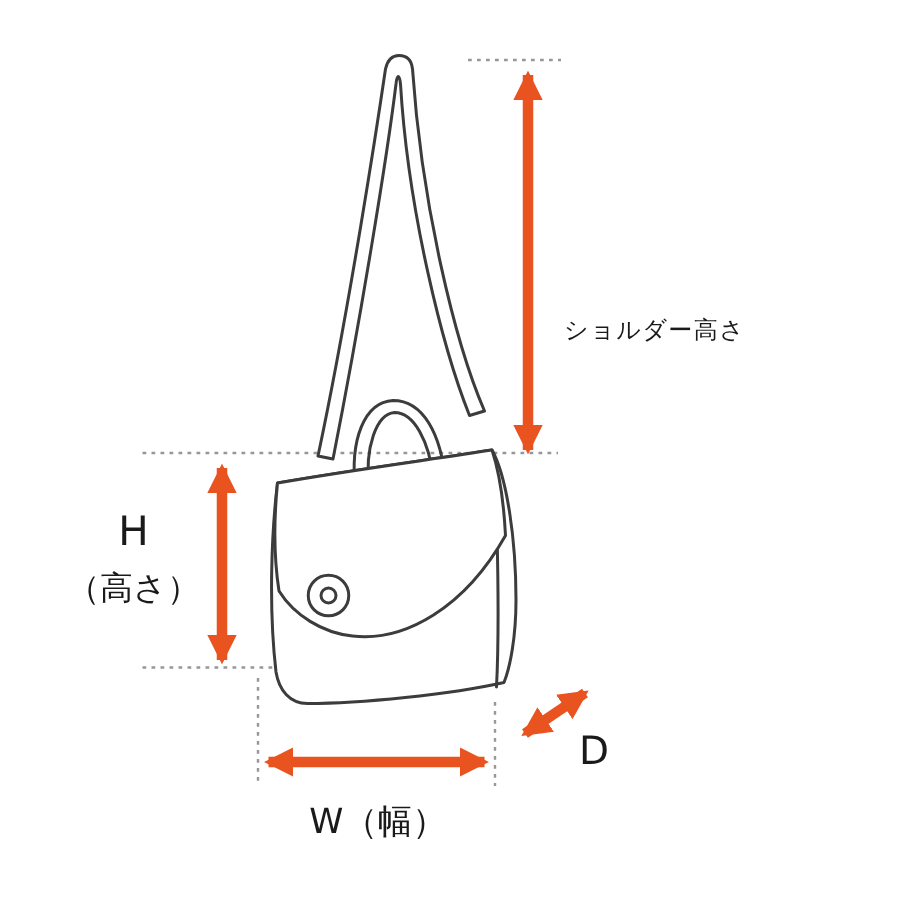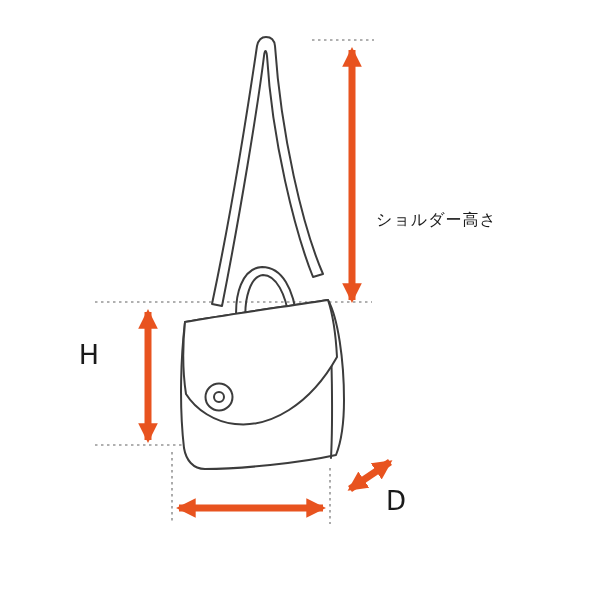--- a/index.html
+++ b/index.html
@@ -56,20 +56,22 @@
     <line class="arrow" x1="352" y1="50" x2="352" y2="300" marker-start="url(#ah)" marker-end="url(#ah)"></line>
     <line class="arrow" x1="148" y1="312" x2="148" y2="440" marker-start="url(#ah)" marker-end="url(#ah)"></line>
     <line class="arrow" x1="179" y1="508" x2="323" y2="508" marker-start="url(#ah)" marker-end="url(#ah)"></line>
     <line class="arrow" x1="350" y1="489" x2="390" y2="462" marker-start="url(#ah)" marker-end="url(#ah)"></line>
   </svg>
 
   <div class="label label-shoulder">ショルダー高さ</div>
 
   <div class="label label-h">
     <div class="letter">H</div>
+    <div>（高さ）</div>
   </div>
 
+  <div class="label label-w">W（幅）</div>
 
   <div class="label label-d">
     <div class="letter">D</div>
   </div>
 
 </div>
 
 </body></html>

